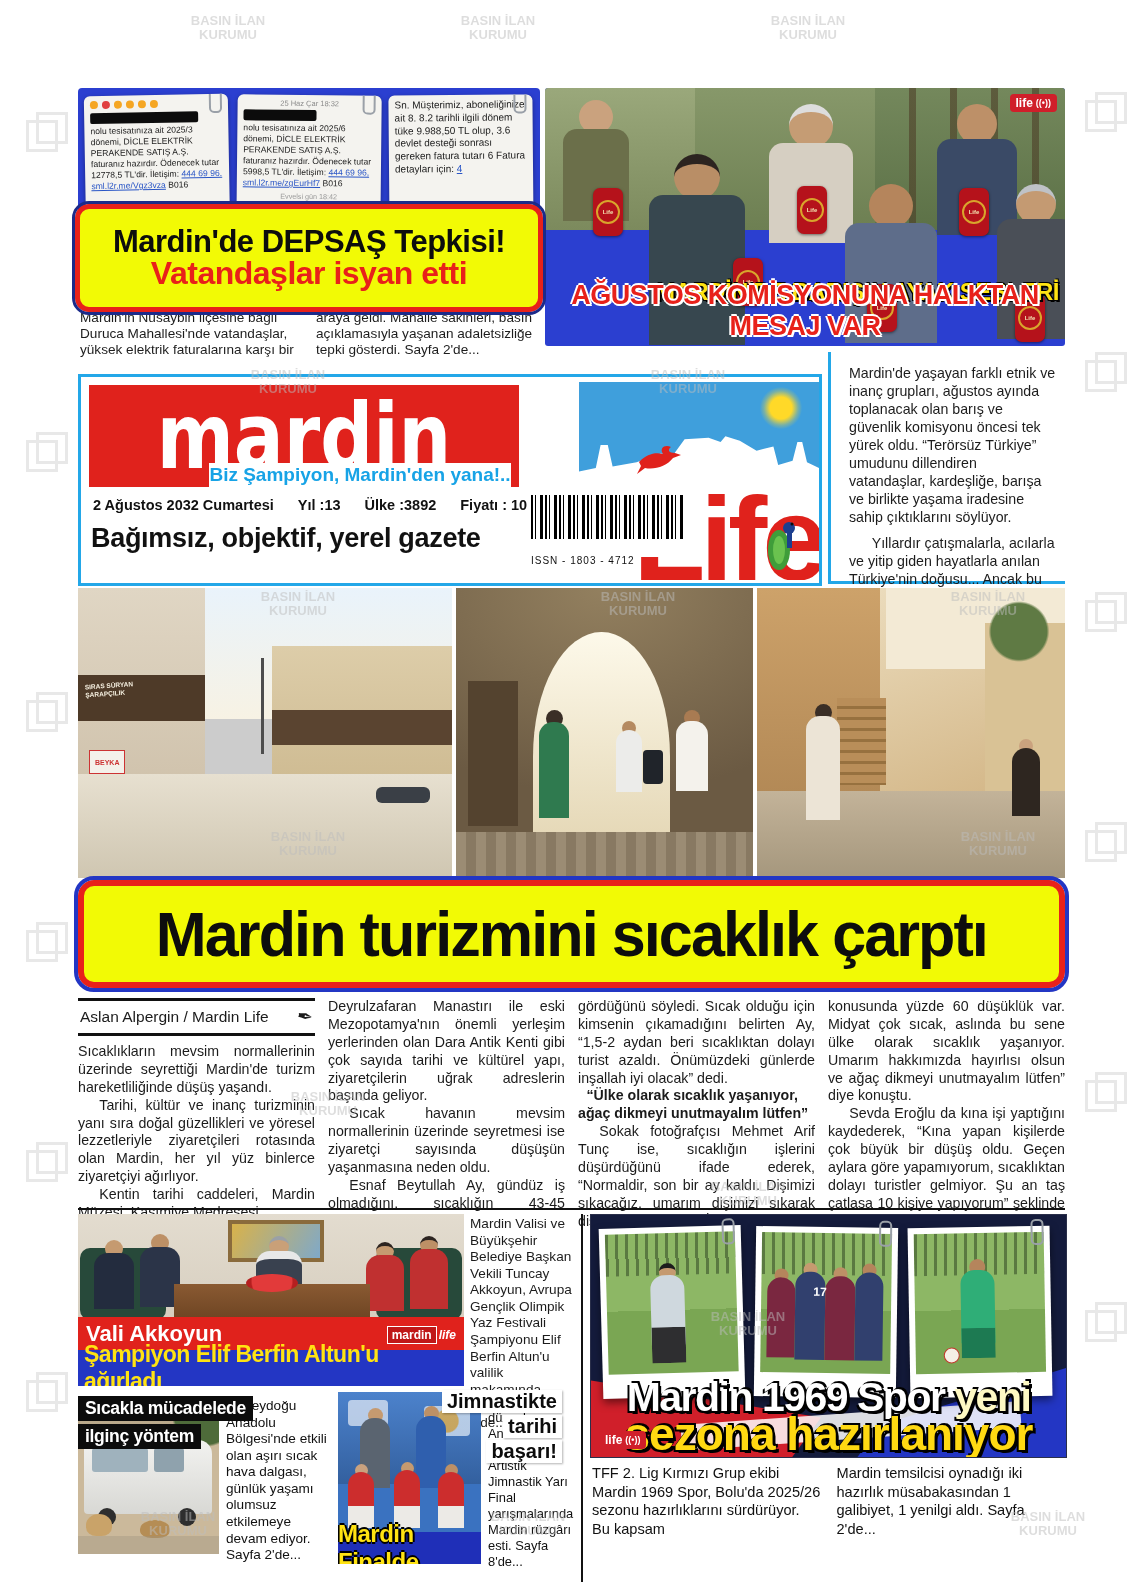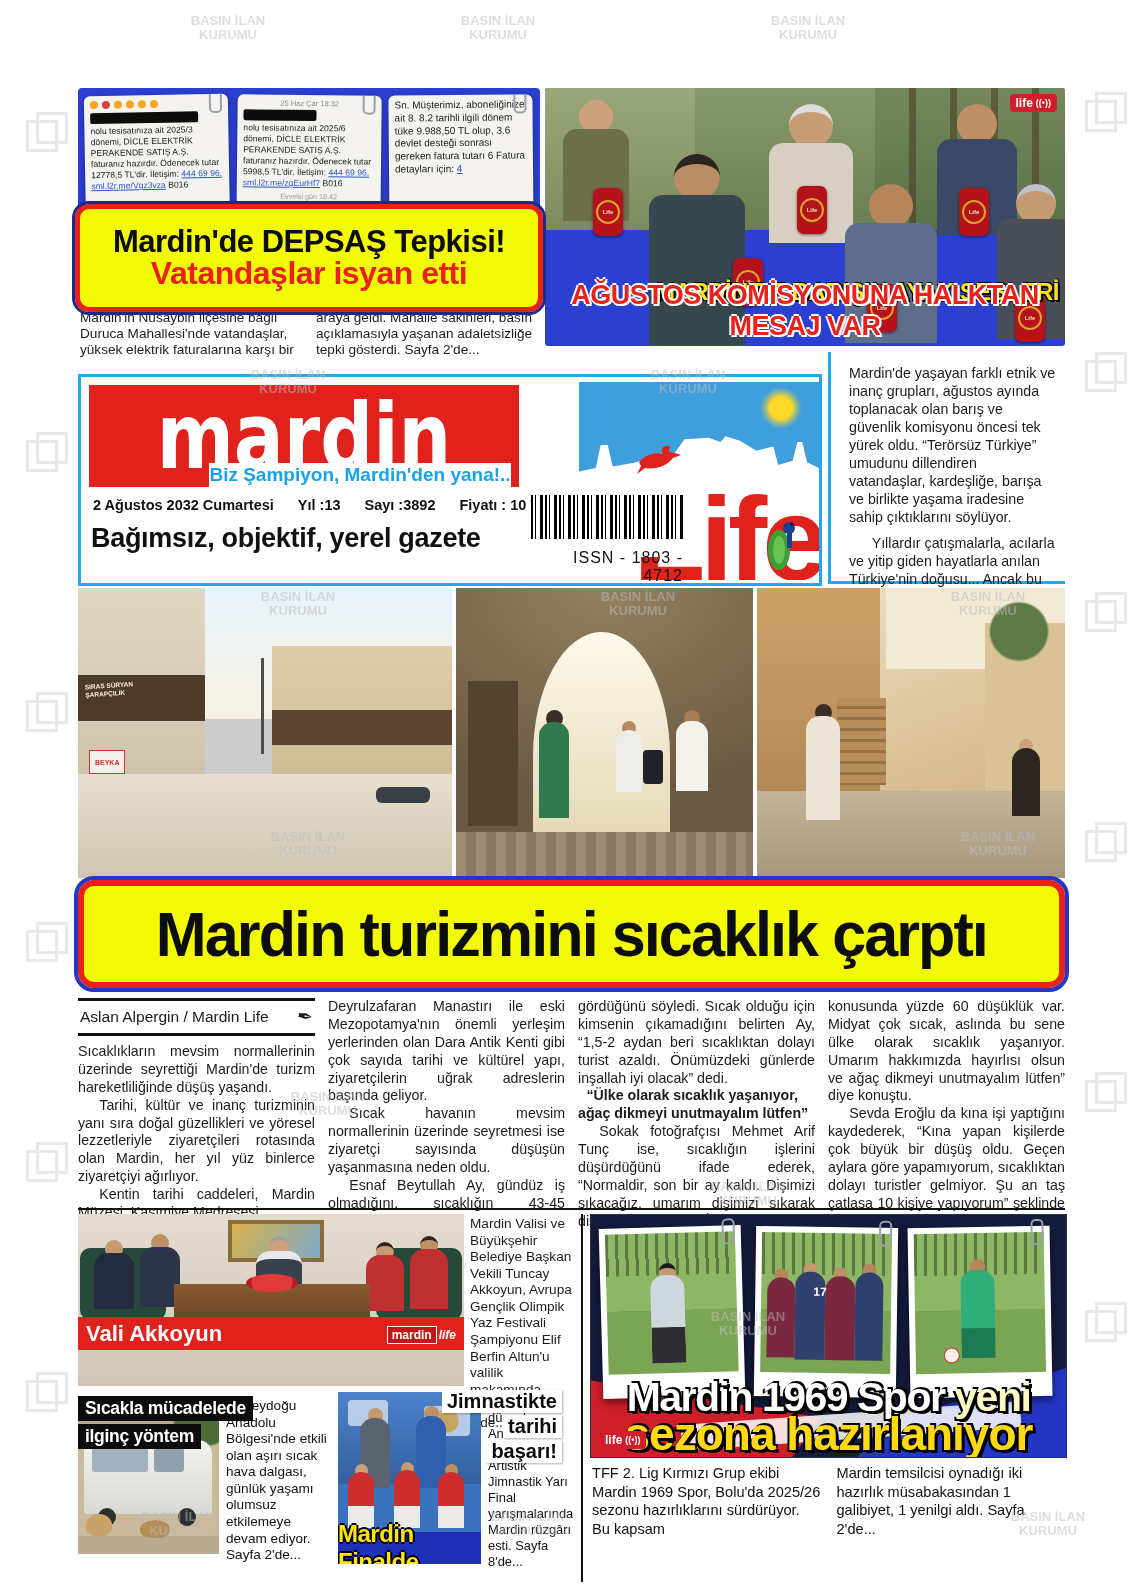--- a/index.html
+++ b/index.html
@@ -78,21 +78,21 @@
   .m-red{position:absolute;left:8px;top:8px;width:430px;height:102px;background:#e0221c;
          display:flex;align-items:center;justify-content:center;overflow:hidden;}
   .m-logo{color:#fff;font-weight:900;font-size:74px;letter-spacing:0px;transform:scaleY(1.22);
           font-family:"DejaVu Sans",sans-serif;line-height:1;}
   .m-tag{position:absolute;left:128px;top:86px;width:302px;height:24px;background:#fff;color:#17a3e6;
          font-weight:800;font-size:19px;display:flex;align-items:center;justify-content:center;z-index:3;}
   .m-date{position:absolute;left:12px;top:120px;font-size:14.5px;font-weight:700;display:flex;gap:24px;}
   .m-slogan{position:absolute;left:10px;top:146px;font-size:27px;font-weight:800;letter-spacing:-.3px;}
   .m-barcode{position:absolute;left:450px;top:118px;width:152px;height:62px;background:#fff;z-index:4;}
   .bars{height:44px;background:repeating-linear-gradient(90deg,#000 0 2px,#fff 2px 4px,#000 4px 5px,#fff 5px 9px,#000 9px 12px,#fff 12px 14px);}
-  .issn{font-size:16px;text-align:right;letter-spacing:1px;margin-top:10px;}
+  .issn{font-size:10px;text-align:left;letter-spacing:1px;margin-top:16px;}
   .m-life{position:absolute;left:498px;top:5px;width:240px;height:198px;overflow:hidden;}
   .m-sky{position:absolute;left:0;top:0;right:0;height:122px;background:#3f9fdc;}
   .m-skyline{position:absolute;left:0;right:0;bottom:0;height:72px;background:#fff;
      clip-path:polygon(0 100%,0 55%,7% 50%,9% 18%,12% 18%,14% 48%,24% 42%,34% 30%,39% 33%,44% 10%,54% 8%,59% 14%,61% 6%,67% 12%,74% 26%,81% 20%,83% 46%,89% 40%,91% 14%,93% 14%,95% 42%,100% 50%,100% 100%);}
   .m-sun{position:absolute;right:16px;top:4px;width:44px;height:44px;
          background:radial-gradient(circle,#ffd928 0 35%,rgba(255,217,40,.3) 55%,transparent 68%);}
   .life-word{position:absolute;left:0;right:-4px;bottom:-12px;text-align:right;color:#e0221c;
              font-weight:900;font-size:118px;line-height:.88;letter-spacing:-5px;z-index:2;}
   .m-bird{position:absolute;left:58px;top:62px;z-index:3;}
   .m-peacock{position:absolute;left:186px;bottom:4px;z-index:5;}
@@ -339,21 +339,21 @@
   </div>
 
   <div class="abs mast">
     <div class="m-red">
       <span class="m-logo">mardin</span>
     </div>
     <div class="m-tag">Biz Şampiyon, Mardin'den yana!..</div>
     <div class="m-date">
       <span>2 Ağustos 2032 Cumartesi</span>
       <span>Yıl :13</span>
-      <span>Sayı :3892</span>
+      <span>Ülke :3892</span>
       <span>Fiyatı : 10 TL</span>
     </div>
     <div class="m-slogan">Bağımsız, objektif, yerel gazete</div>
     <div class="m-barcode">
       <div class="bars"></div>
       <div class="issn">ISSN - 1803 - 4712</div>
     </div>
     <div class="m-life">
       <div class="m-sky">
         <div class="m-sun"></div>
@@ -486,20 +486,23 @@
     </div>
     <div class="person" style="left:332px;top:22px;">
       <div class="h" style="width:18px;height:18px;background:#bd9066;border-top:4px solid #2c2420;box-sizing:border-box;"></div>
       <div class="b" style="width:38px;height:60px;background:#c03030;"></div>
     </div>
     <div class="abs" style="left:96px;bottom:66px;width:196px;height:36px;background:linear-gradient(#8a5a32,#6d4423);"></div>
     <div class="abs" style="left:168px;bottom:94px;width:52px;height:18px;background:radial-gradient(circle at 50% 40%,#e23a3a 0 70%,#b51f1f 75%);border-radius:50%;"></div>
     <div class="vali-red">
       <span class="t">Vali Akkoyun</span>
       <span><span class="bml">mardin</span><span class="bml2">life</span></span>
+    </div>
+    <div class="vali-blue">
+      <span class="t">Şampiyon Elif Berfin Altun'u ağırladı</span>
     </div>
   </div>
   <div class="abs vali-txt">Mardin Valisi ve Büyükşehir Belediye Başkan Vekili Tuncay Akkoyun, Avrupa Gençlik Olimpik Yaz Festivali Şampiyonu Elif Berfin Altun'u valilik makamında ağırladı. Sayfa 7'de...</div>
 
   <div class="abs van-ph">
     <div class="abs" style="left:0;top:0;right:0;height:44px;background:linear-gradient(#b7a88c,#a3927368);"></div>
     <div class="abs" style="right:0;top:0;width:46px;height:58px;background:radial-gradient(circle at 70% 30%,#4e6b3a 0 60%,transparent 65%);"></div>
     <div class="abs" style="left:6px;top:44px;width:128px;height:74px;background:linear-gradient(#f2f2f0,#d8d8d4);border-radius:8px 14px 4px 4px;"></div>
     <div class="abs" style="left:14px;top:52px;width:56px;height:24px;background:#9fb2bd;border-radius:3px;"></div>
     <div class="abs" style="left:76px;top:52px;width:30px;height:24px;background:#8fa2ad;border-radius:3px;"></div>

